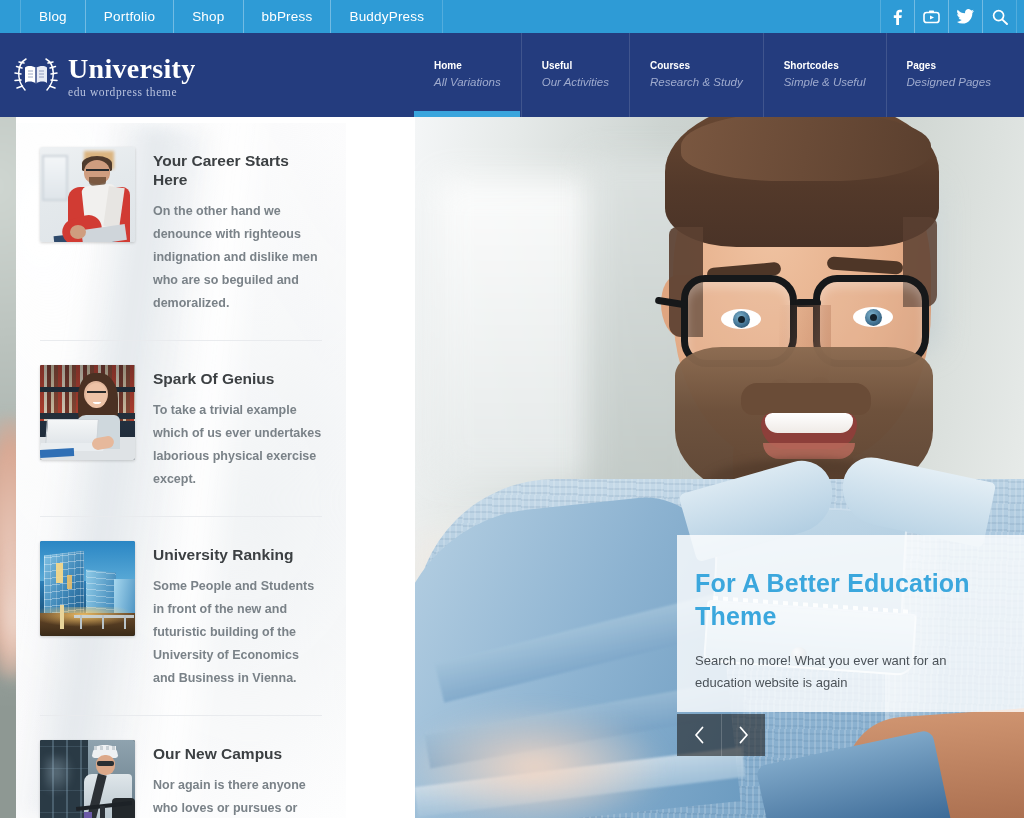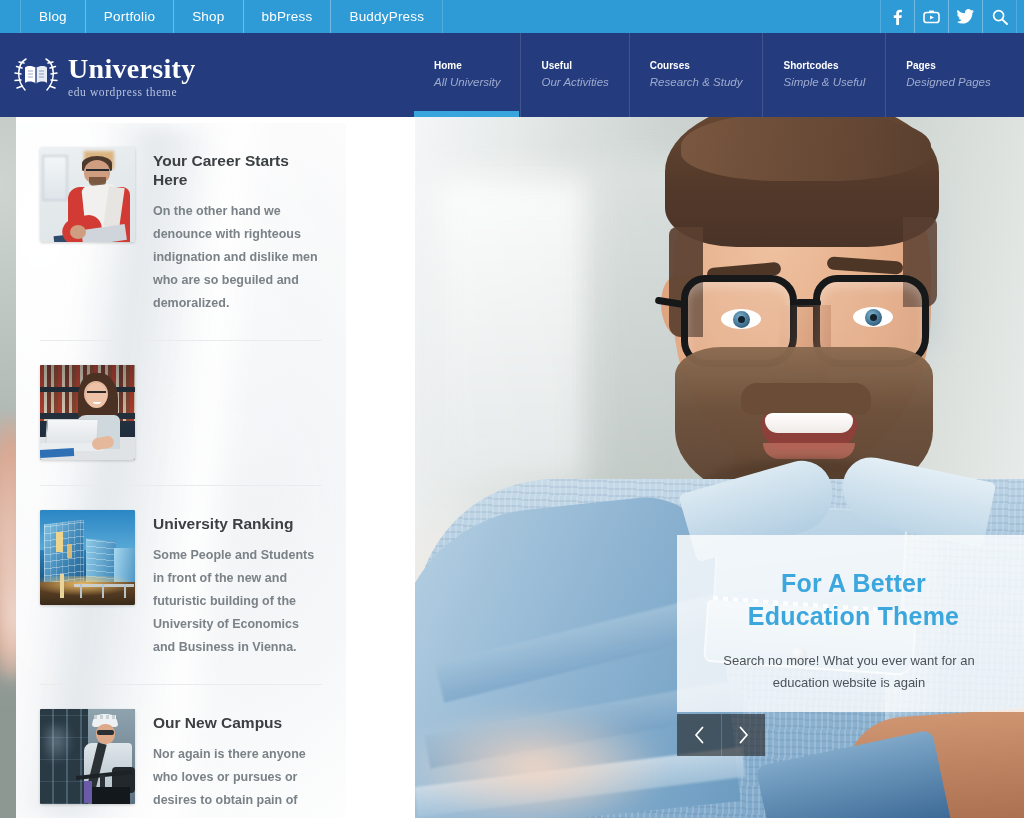--- a/index.html
+++ b/index.html
@@ -456,22 +456,21 @@
   .hand-blur {
     position:absolute; left:-160px; top:600px; width:260px; height:120px;
     background:radial-gradient(ellipse at 50% 50%, #f2d7c5 0%, rgba(242,215,197,0) 72%);
     filter:blur(10px);
   }
 
   
   .caption {
     position:absolute; left:262px; top:418px; width:347px; height:177px;
     background:rgba(255,255,255,.80);
-    padding:32px 36px 0 42px;
-    text-align:center;
+    padding:32px 36px 0 18px;
   }
   .caption h2 {
     font-size:25px; font-weight:bold; color:#3ba7dd; line-height:1.33;
     letter-spacing:.2px;
   }
   .caption p {
     margin-top:16px; font-size:13px; color:#4b5258; line-height:1.75; max-width:260px;
   }
 
   
@@ -550,21 +549,21 @@
       </div>
       <div class="logo-text">
         <div class="logo-title">University</div>
         <div class="logo-sub">edu wordpress theme</div>
       </div>
     </div>
 
     <div class="mainmenu">
       <div class="menu-item active">
         <span class="menu-label">Home</span>
-        <span class="menu-sub">All University</span>
+        <span class="menu-sub">All Variations</span>
         <span class="underline"></span>
       </div>
       <div class="menu-item">
         <span class="menu-label">Useful</span>
         <span class="menu-sub">Our Activities</span>
       </div>
       <div class="menu-item">
         <span class="menu-label">Courses</span>
         <span class="menu-sub">Research &amp; Study</span>
       </div>
@@ -626,20 +625,24 @@
             <div class="hair2"></div>
               <div class="head2"></div>
               <div class="face2"></div>
               <div class="gl2"></div>
               <div class="smile"></div>
             <div class="body2"></div>
             <div class="lap"></div>
               <div class="lapbase"></div>
               <div class="bluebook"></div>
               <div class="hand2"></div>
+          </div>
+          <div class="item-body">
+            <div class="item-title">Spark Of Genius</div>
+            <div class="item-desc">To take a trivial example which of us ever undertakes laborious physical exercise except.</div>
           </div>
         </div>
 
         <div class="list-item">
           <div class="thumb t3">
             <div class="sky"></div>
             <div class="b1">
                 <div class="grid"></div>
               </div>
             <div class="lit1"></div>

